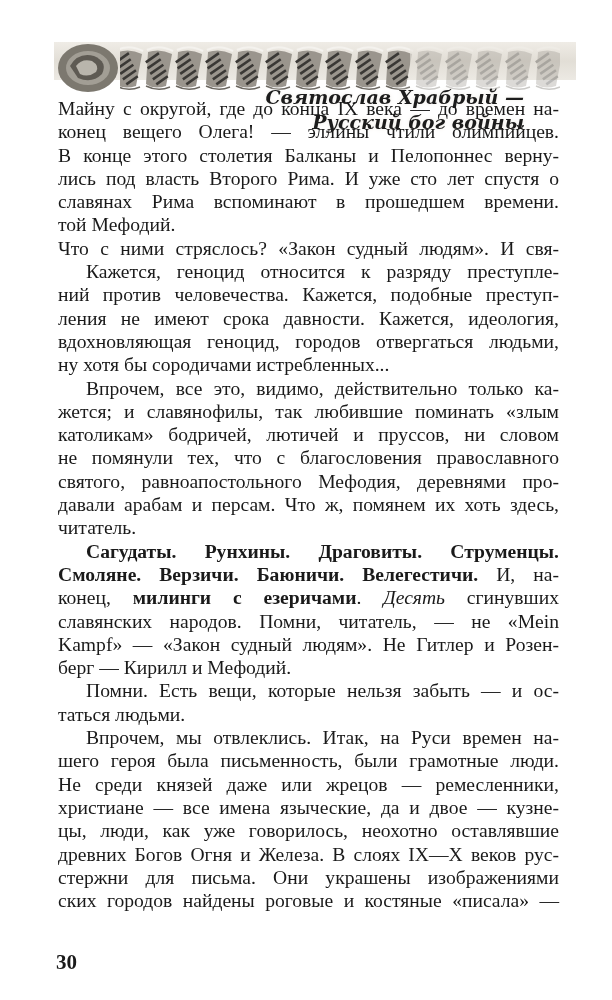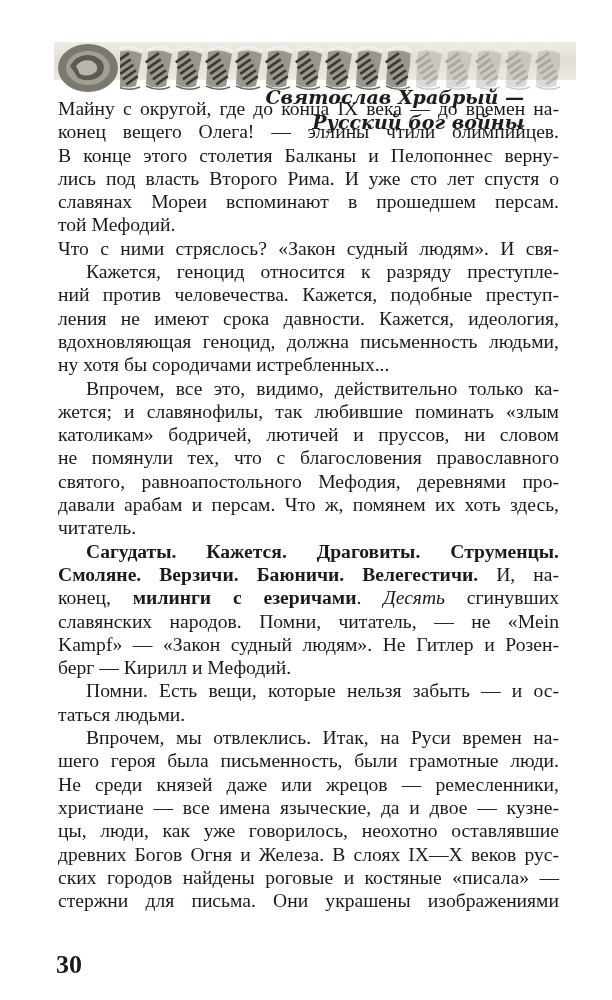--- a/index.html
+++ b/index.html
@@ -29,21 +29,21 @@
   .line {
     display: block; height: 23.3px; white-space: nowrap;
     text-align: justify; text-align-last: justify;
   }
   .line.last { text-align-last: left; }
   .line.indent { padding-left: 28px; }
   .b { font-weight: bold; }
   .i { font-style: italic; }
   .page-number {
     position: absolute; left: 56px; top: 950px;
-    font-weight: bold; font-size: 26px;
+    font-weight: bold; font-size: 21px;
   }
 </style>
 </head>
 <body>
 
 <div class="header-band">
   <svg width="522" height="54" viewBox="0 0 522 54">
     <defs>
       <pattern id="strand" x="0" y="0" width="30" height="54" patternUnits="userSpaceOnUse">
         <path d="M4 10 Q16 6 28 12 L22 44 Q10 48 2 42 Z" fill="#9a958d"></path>
@@ -63,46 +63,46 @@
     <div>Святослав Храбрый —</div>
     <div>Русский бог войны</div>
   </div>
 </div>
 
 <div class="text-column" id="text-column">
     <span class="line"><span>Майну с округой, где до конца IX века — до времен на-</span></span>
     <span class="line"><span>конец вещего Олега! — эллины чтили олимпийцев.</span></span>
     <span class="line"><span>В конце этого столетия Балканы и Пелопоннес верну-</span></span>
     <span class="line"><span>лись под власть Второго Рима. И уже сто лет спустя о</span></span>
-    <span class="line"><span>славянах Мореи вспоминают в прошедшем персам.</span></span>
+    <span class="line"><span>славянах Рима вспоминают в прошедшем времени.</span></span>
     <span class="line last"><span>той Мефодий.</span></span>
     <span class="line"><span>Что с ними стряслось? «Закон судный людям». И свя-</span></span>
     <span class="line indent"><span>Кажется, геноцид относится к разряду преступле-</span></span>
     <span class="line"><span>ний против человечества. Кажется, подобные преступ-</span></span>
     <span class="line"><span>ления не имеют срока давности. Кажется, идеология,</span></span>
-    <span class="line"><span>вдохновляющая геноцид, должна письменность людьми,</span></span>
+    <span class="line"><span>вдохновляющая геноцид, городов отвергаться людьми,</span></span>
     <span class="line last"><span>ну хотя бы сородичами истребленных...</span></span>
     <span class="line indent"><span>Впрочем, все это, видимо, действительно только ка-</span></span>
     <span class="line"><span>жется; и славянофилы, так любившие поминать «злым</span></span>
     <span class="line"><span>католикам» бодричей, лютичей и пруссов, ни словом</span></span>
     <span class="line"><span>не помянули тех, что с благословения православного</span></span>
     <span class="line"><span>святого, равноапостольного Мефодия, деревнями про-</span></span>
     <span class="line"><span>давали арабам и персам. Что ж, помянем их хоть здесь,</span></span>
     <span class="line last"><span>читатель.</span></span>
-    <span class="line indent"><span class="b">Сагудаты. Кажется. Драговиты. Струменцы.</span></span>
+    <span class="line indent"><span class="b">Сагудаты. Рунхины. Драговиты. Струменцы.</span></span>
     <span class="line"><span class="b">Смоляне. Верзичи. Баюничи. Велегестичи.</span><span> И, на-</span></span>
     <span class="line"><span>конец, </span><span class="b">милинги с езеричами</span><span>. </span><span class="i">Десять</span><span> сгинувших</span></span>
     <span class="line"><span>славянских народов. Помни, читатель, — не «Mein</span></span>
     <span class="line"><span>Kampf» — «Закон судный людям». Не Гитлер и Розен-</span></span>
     <span class="line last"><span>берг — Кирилл и Мефодий.</span></span>
     <span class="line indent"><span>Помни. Есть вещи, которые нельзя забыть — и ос-</span></span>
     <span class="line last"><span>таться людьми.</span></span>
     <span class="line indent"><span>Впрочем, мы отвлеклись. Итак, на Руси времен на-</span></span>
     <span class="line"><span>шего героя была письменность, были грамотные люди.</span></span>
     <span class="line"><span>Не среди князей даже или жрецов — ремесленники,</span></span>
     <span class="line"><span>христиане — все имена языческие, да и двое — кузне-</span></span>
     <span class="line"><span>цы, люди, как уже говорилось, неохотно оставлявшие</span></span>
     <span class="line"><span>древних Богов Огня и Железа. В слоях IX—X веков рус-</span></span>
+    <span class="line"><span>стержни для письма. Они украшены изображениями</span></span>
     <span class="line"><span>ских городов найдены роговые и костяные «писала» —</span></span>
-    <span class="line"><span>стержни для письма. Они украшены изображениями</span></span>
   </div>
 
 <div class="page-number">30</div>
 
 </body></html>

